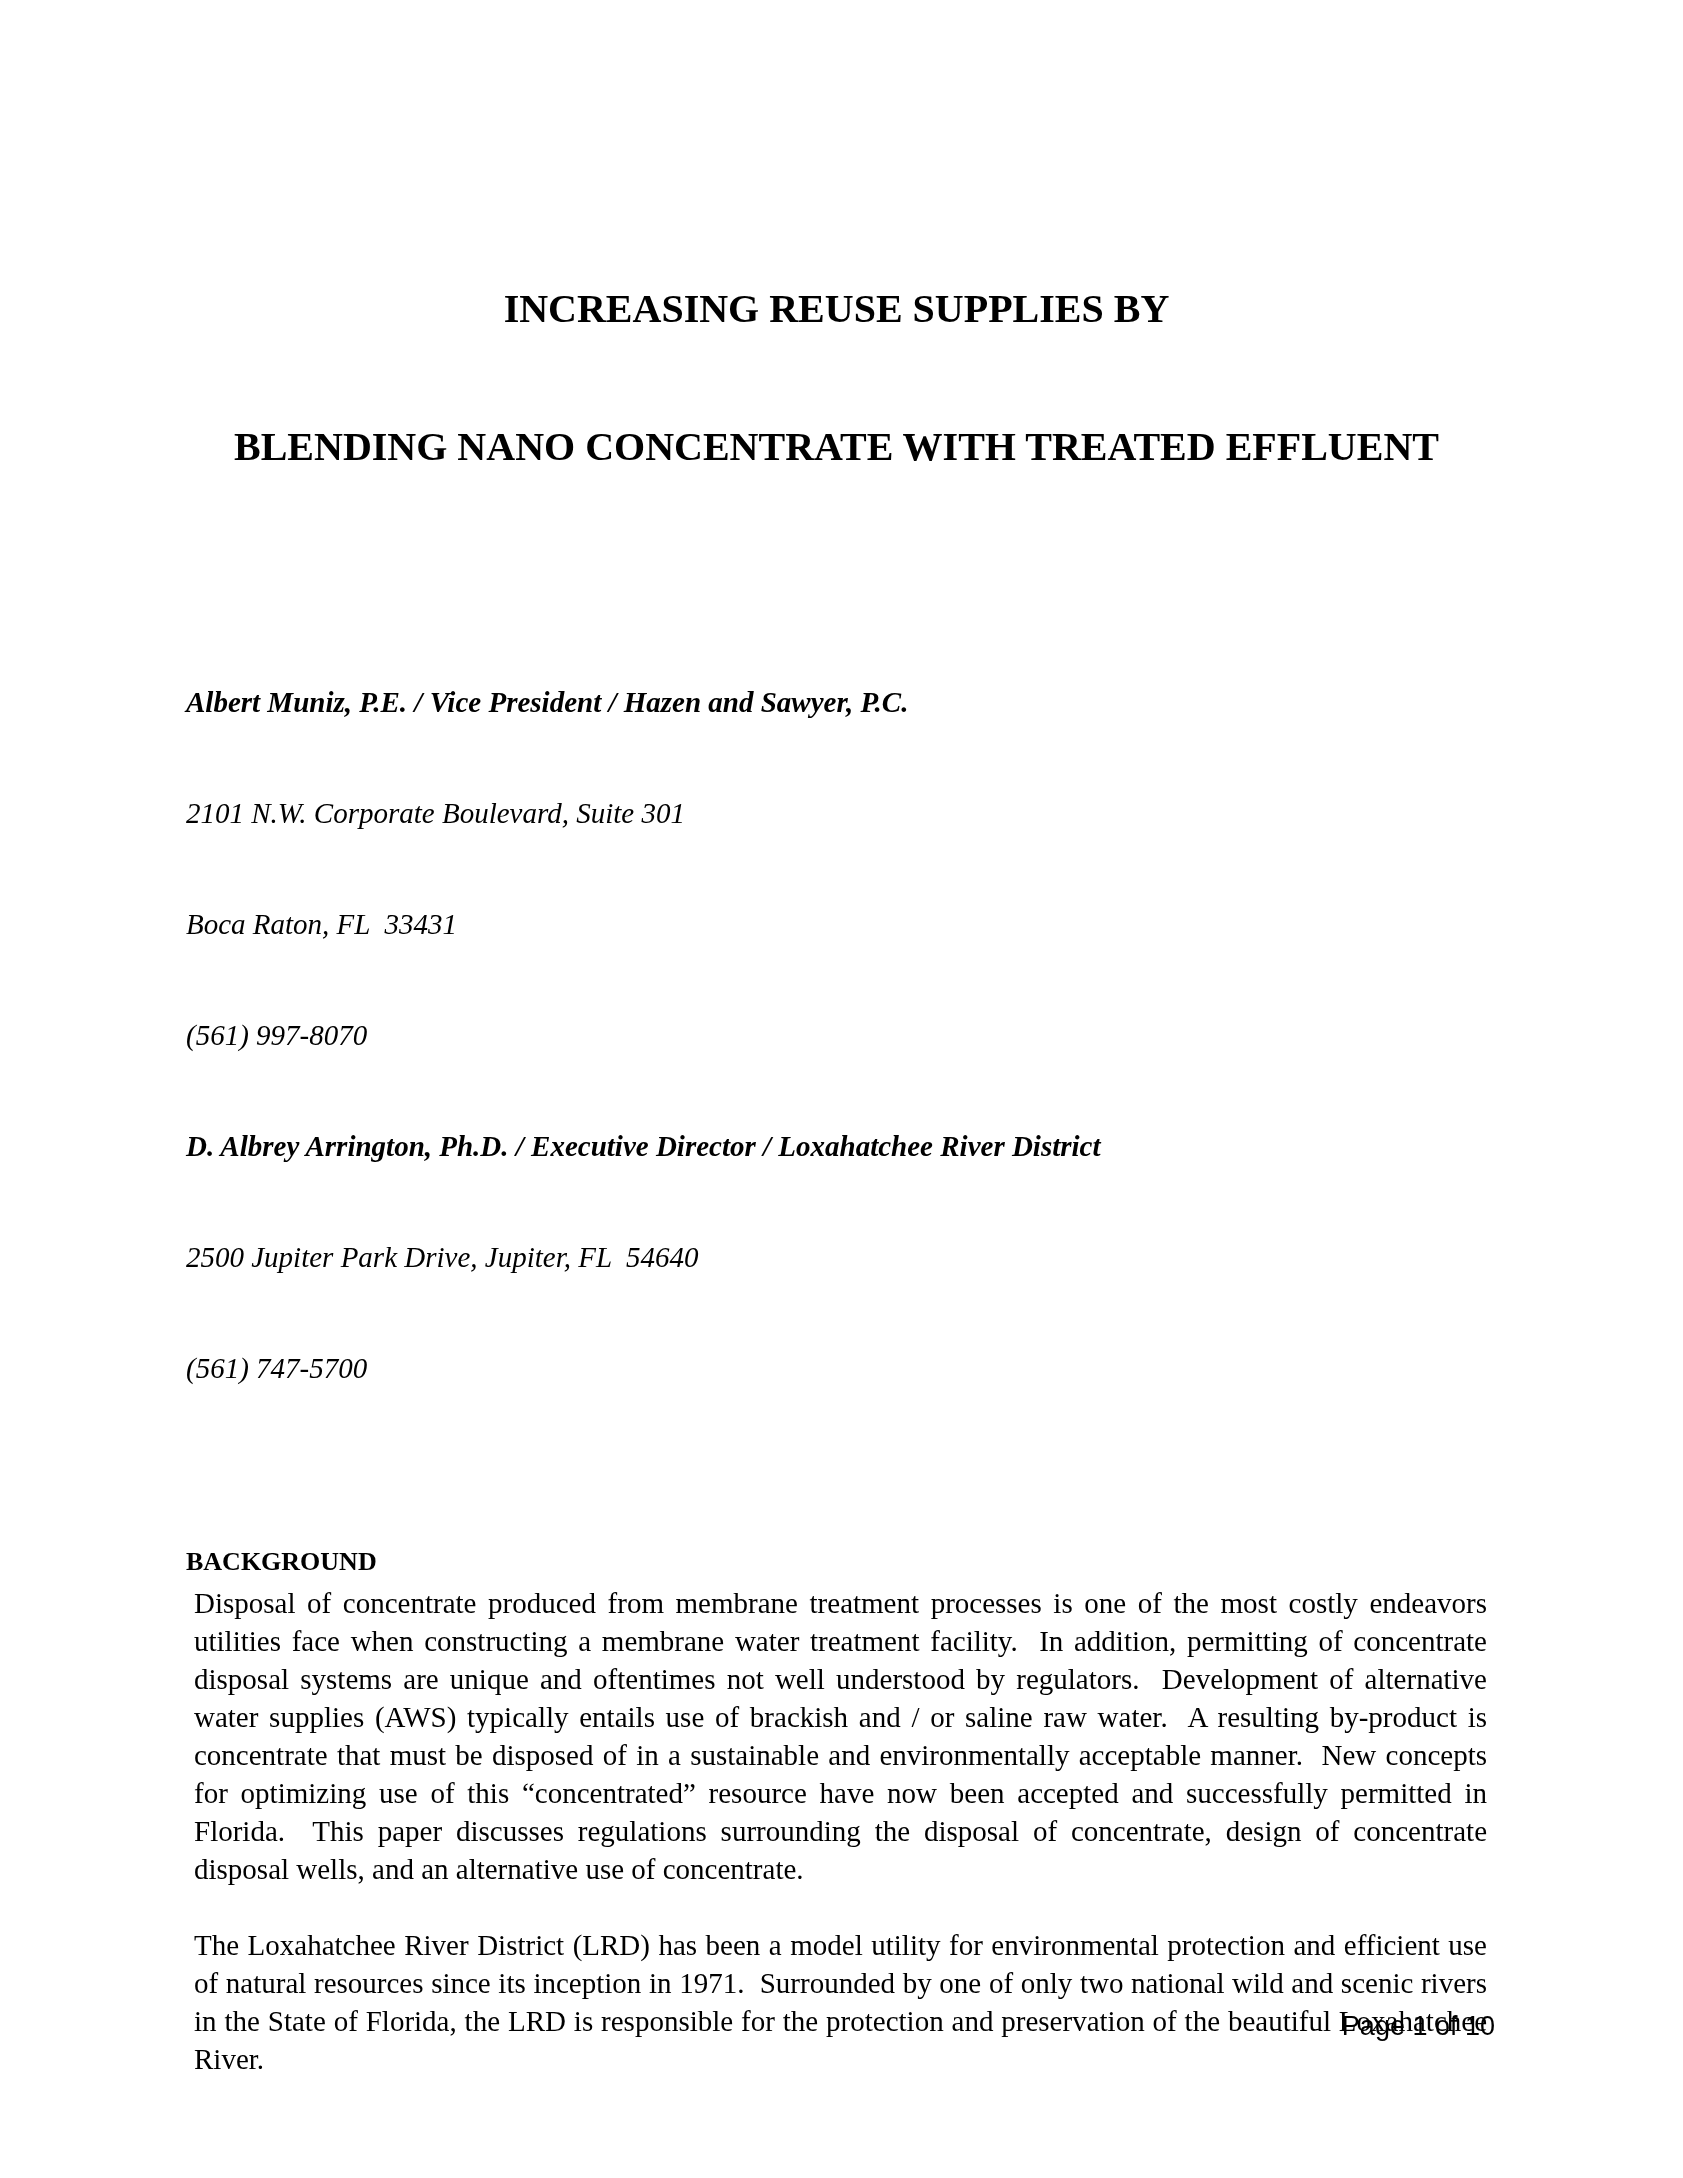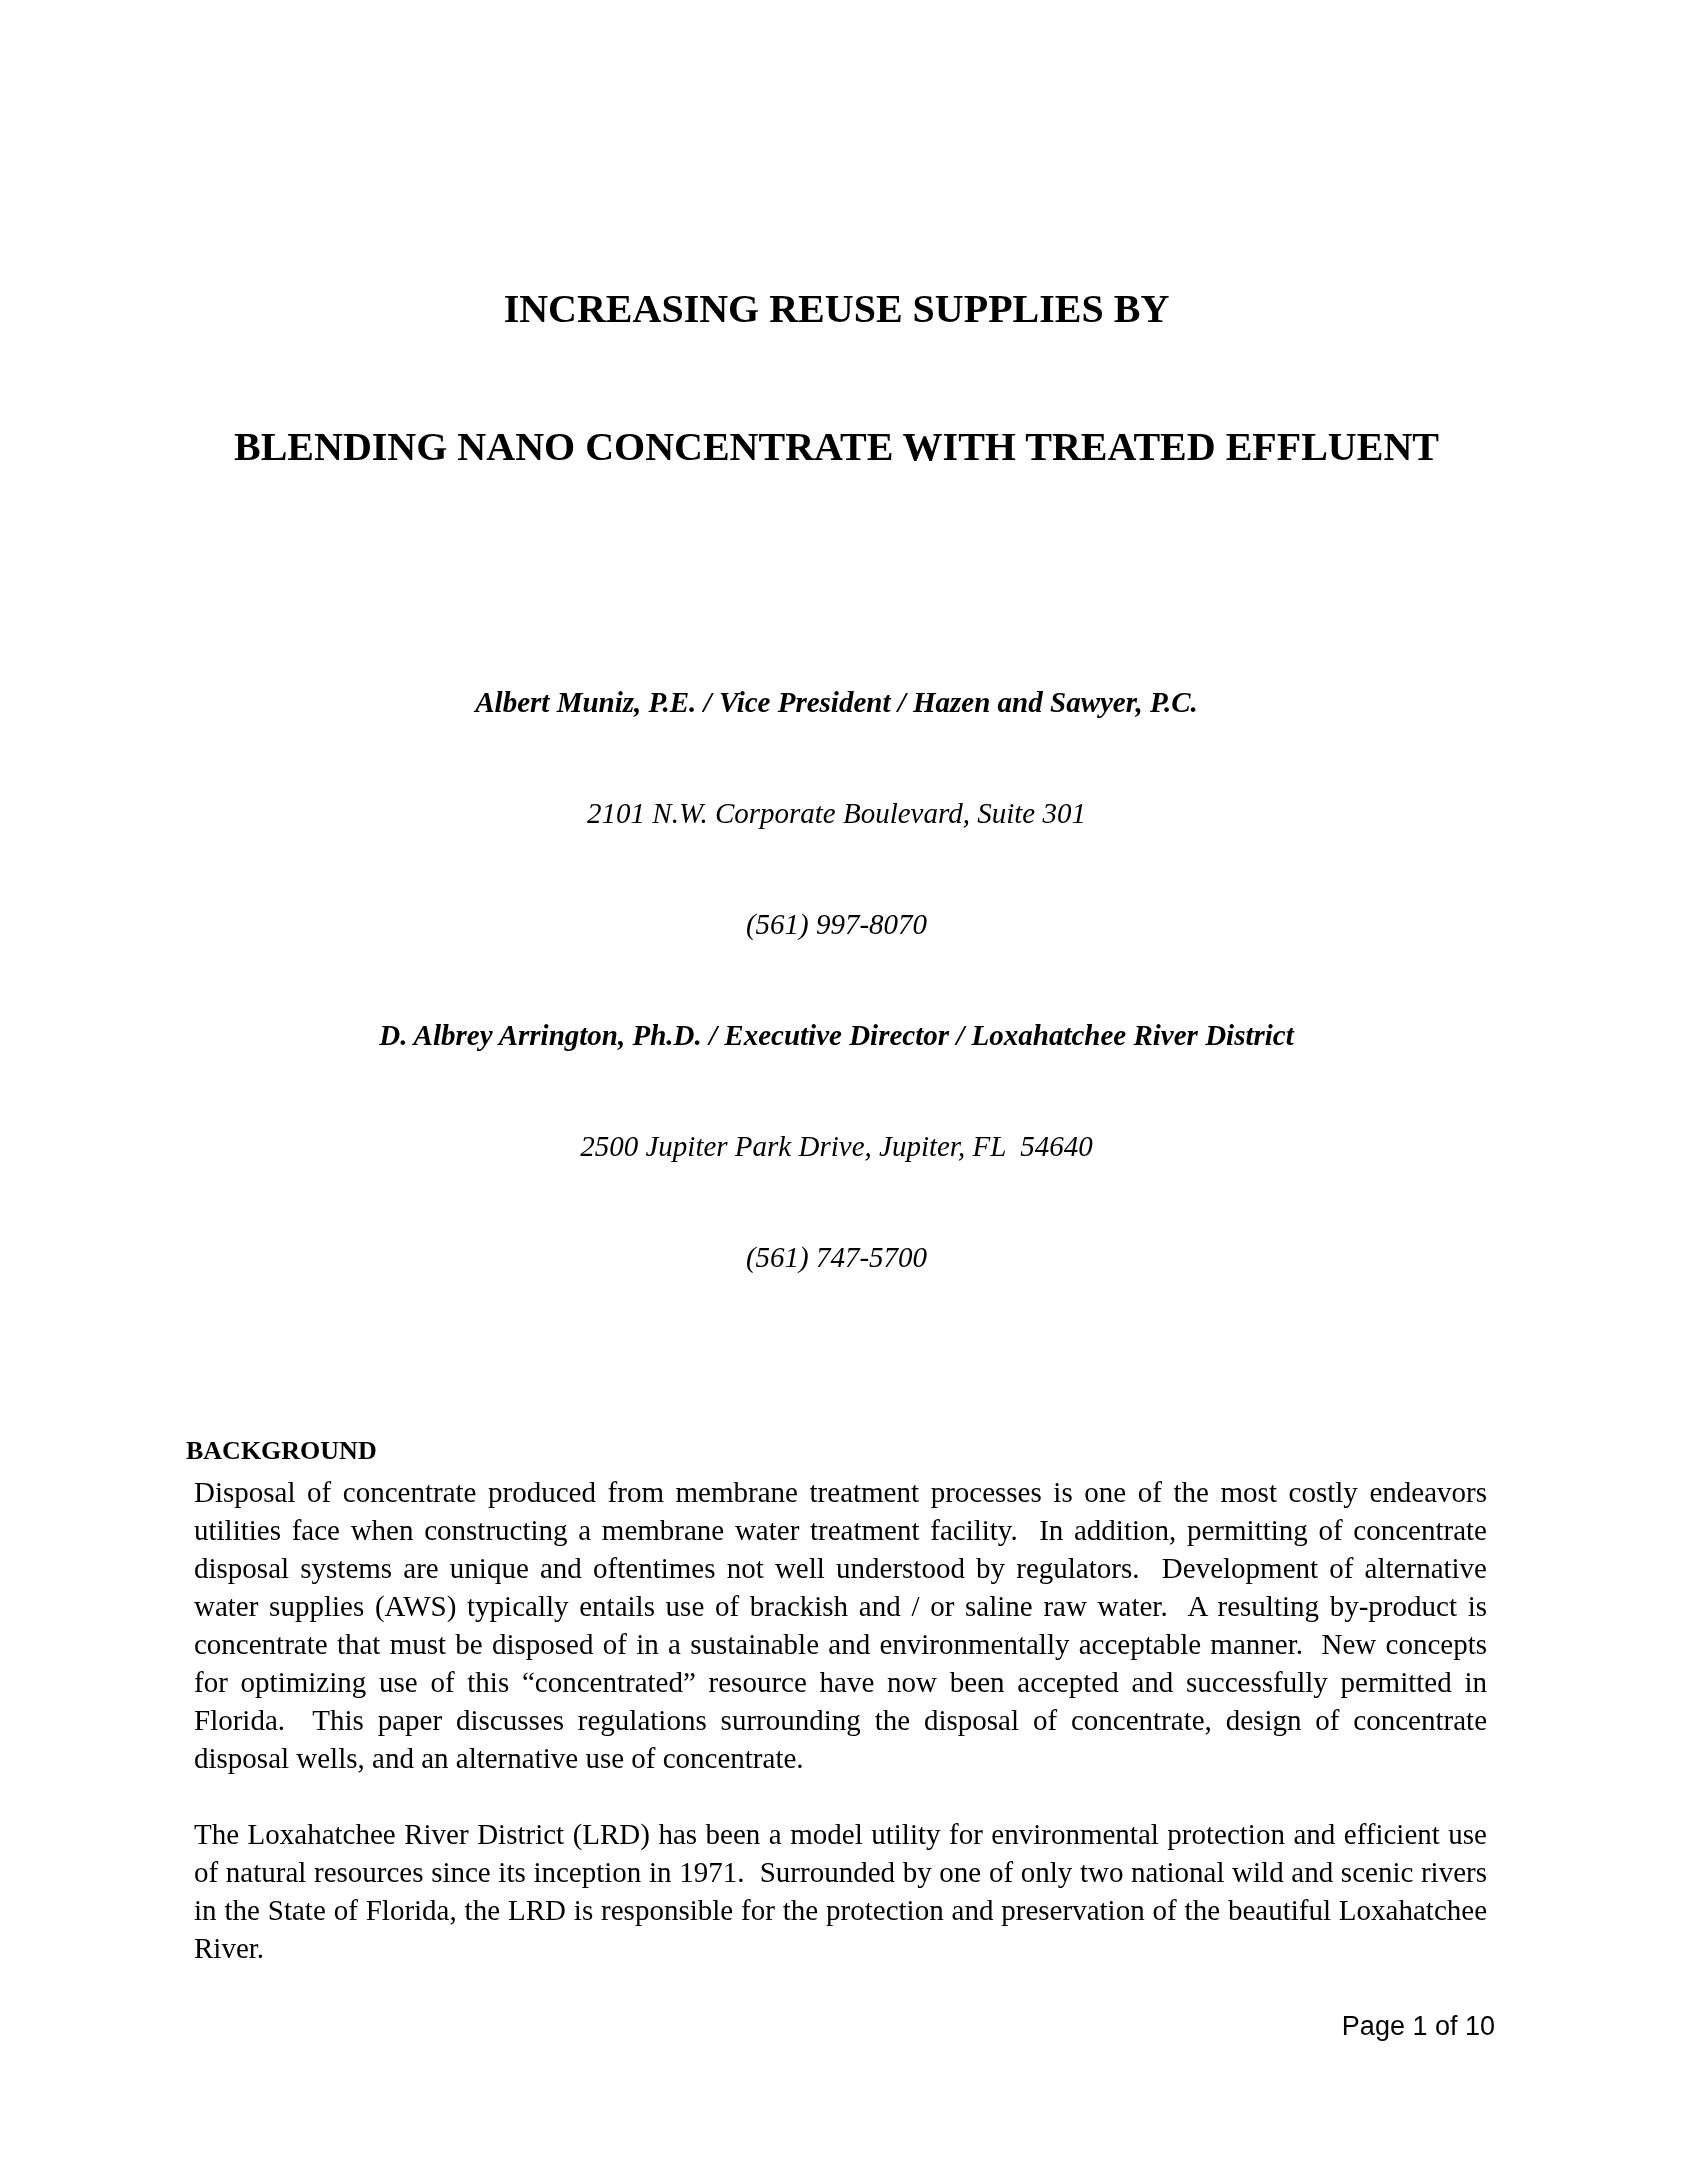--- a/index.html
+++ b/index.html
@@ -26,21 +26,20 @@
   .doc-title {
     margin-top: 194px;
     text-align: center;
     font-weight: bold;
     font-size: 40px;
     line-height: 46px;
     white-space: pre-wrap;
   }
   .author-block {
     margin-top: 48px;
-    text-align: center;
     font-style: italic;
     font-size: 29px;
     line-height: 37px;
     white-space: pre-wrap;
   }
   .author-name {
     font-weight: bold;
   }
   .email-link {
     color: #0000FF;
@@ -77,20 +76,21 @@
   <div class="content">
 
     <div class="doc-title">
       <div>INCREASING REUSE SUPPLIES BY</div>
       <div>BLENDING NANO CONCENTRATE WITH TREATED EFFLUENT</div>
     </div>
 
     <div class="author-block">
       <div class="author-name">Albert Muniz, P.E. / Vice President / Hazen and Sawyer, P.C.</div>
       <div>2101 N.W. Corporate Boulevard, Suite 301</div>
+      <div>Boca Raton, FL  33431</div>
       <div>(561) 997-8070</div>
       <div class="author-name">D. Albrey Arrington, Ph.D. / Executive Director / Loxahatchee River District</div>
       <div>2500 Jupiter Park Drive, Jupiter, FL  54640</div>
       <div>(561) 747-5700</div>
     </div>
 
     <h2 class="section-heading">BACKGROUND</h2>
 
     <p class="body-para">Disposal of concentrate produced from membrane treatment processes is one of the most costly endeavors utilities face when constructing a membrane water treatment facility.  In addition, permitting of concentrate disposal systems are unique and oftentimes not well understood by regulators.  Development of alternative water supplies (AWS) typically entails use of brackish and / or saline raw water.  A resulting by-product is concentrate that must be disposed of in a sustainable and environmentally acceptable manner.  New concepts for optimizing use of this “concentrated” resource have now been accepted and successfully permitted in Florida.  This paper discusses regulations surrounding the disposal of concentrate, design of concentrate disposal wells, and an alternative use of concentrate.</p>
     <p class="body-para">The Loxahatchee River District (LRD) has been a model utility for environmental protection and efficient use of natural resources since its inception in 1971.  Surrounded by one of only two national wild and scenic rivers in the State of Florida, the LRD is responsible for the protection and preservation of the beautiful Loxahatchee River.</p>

